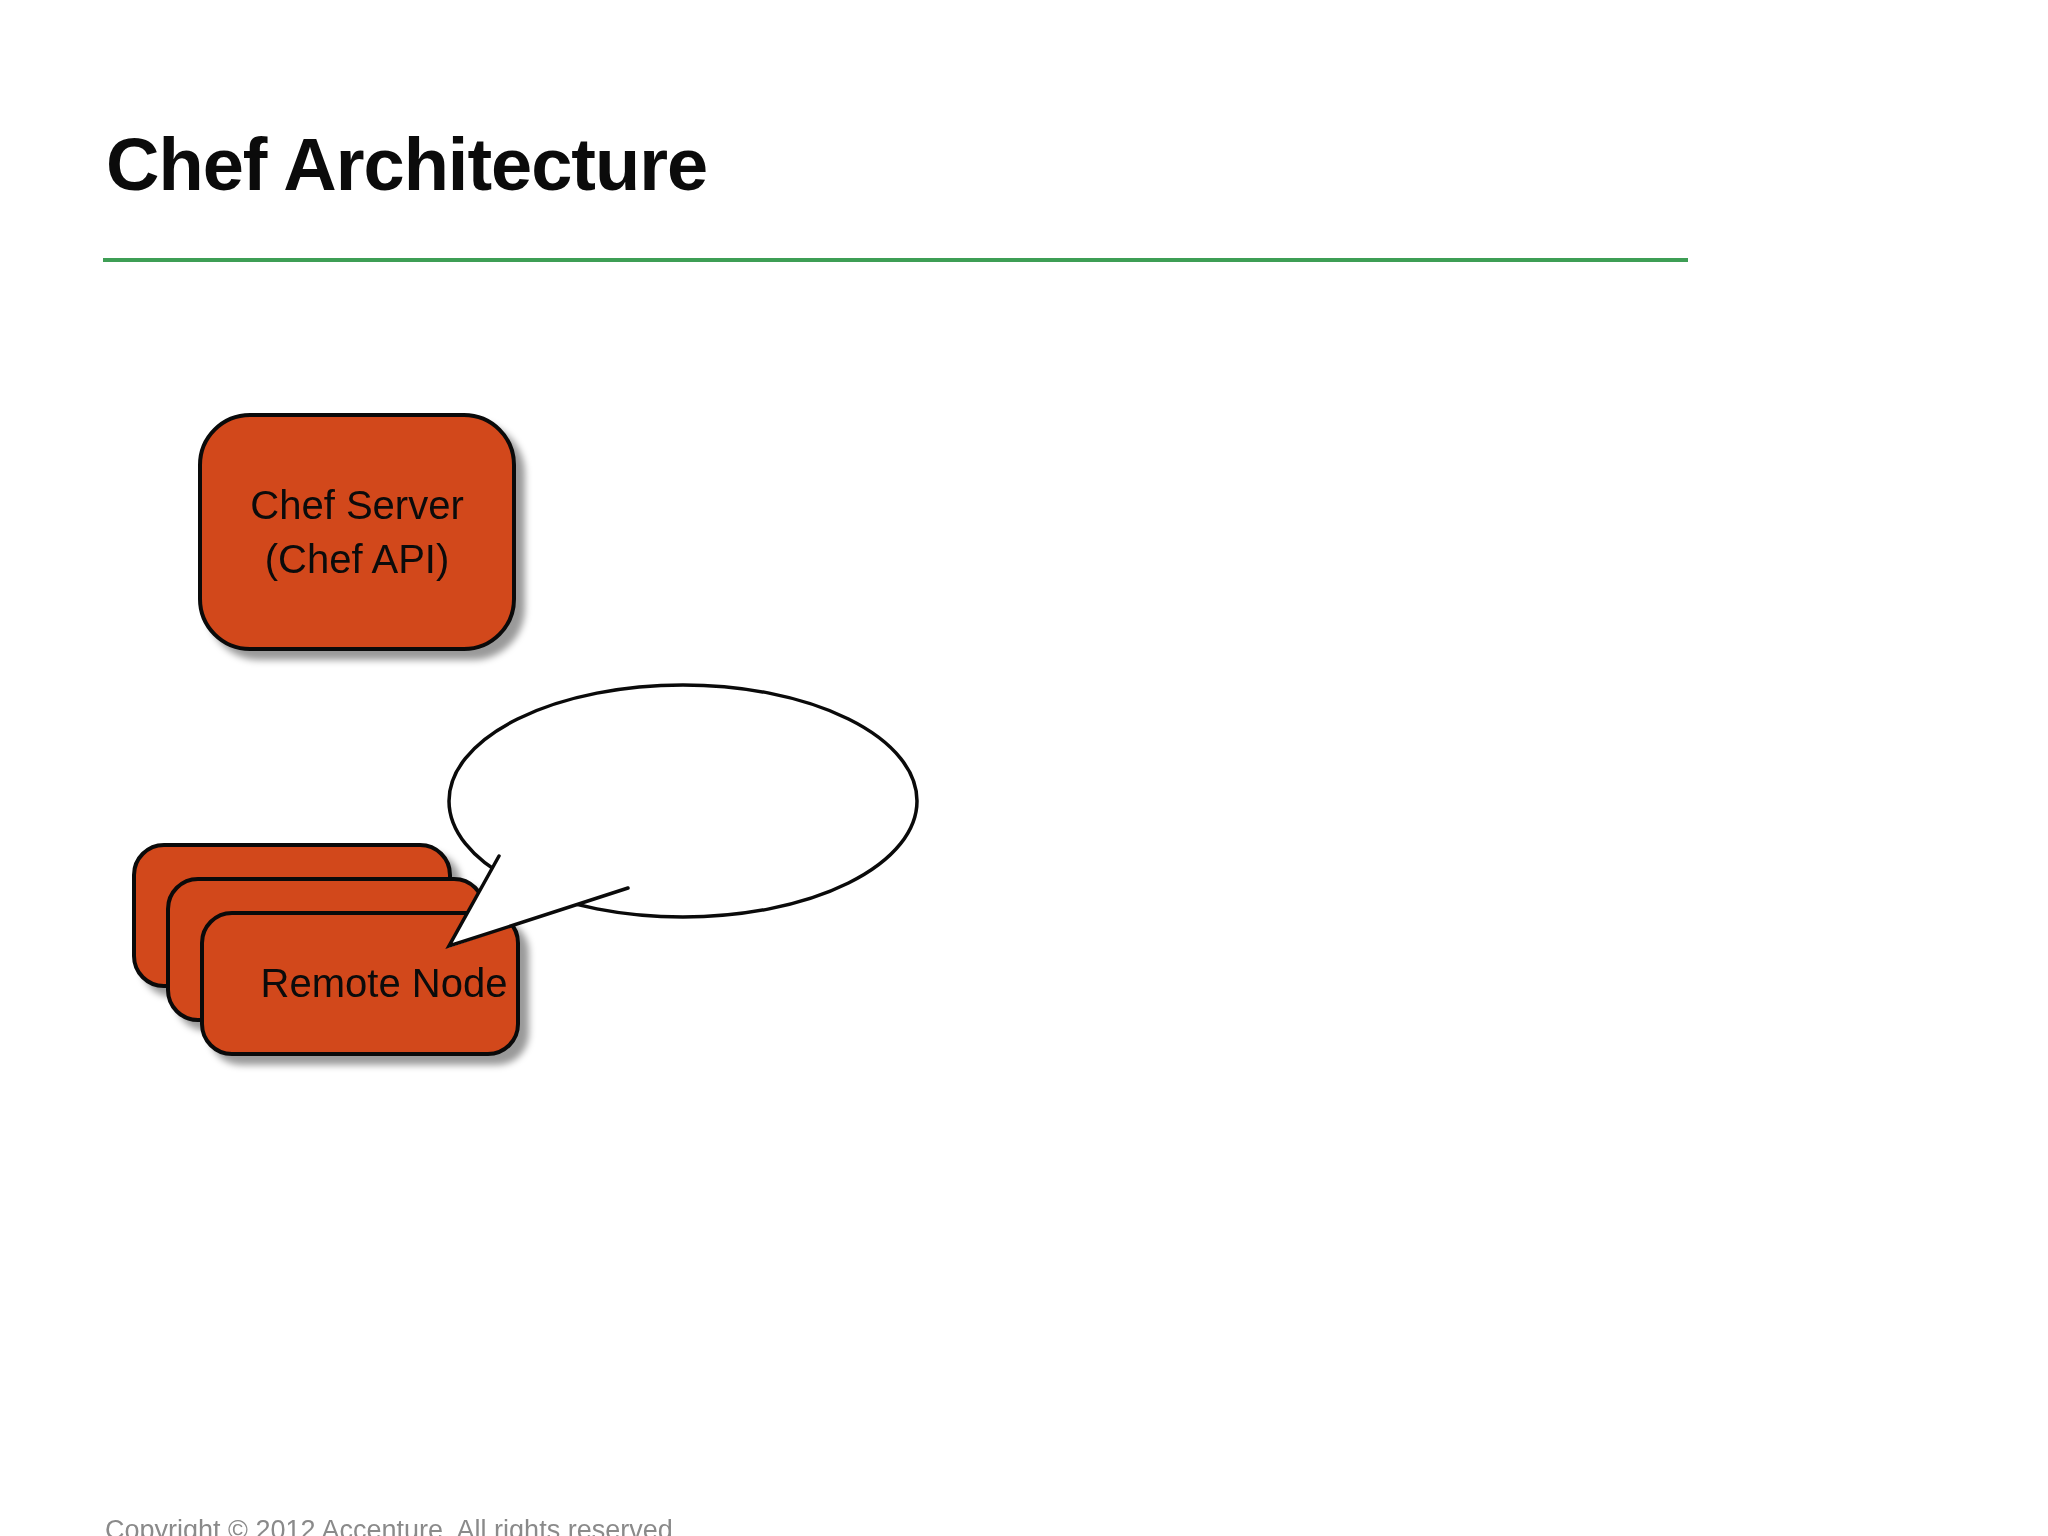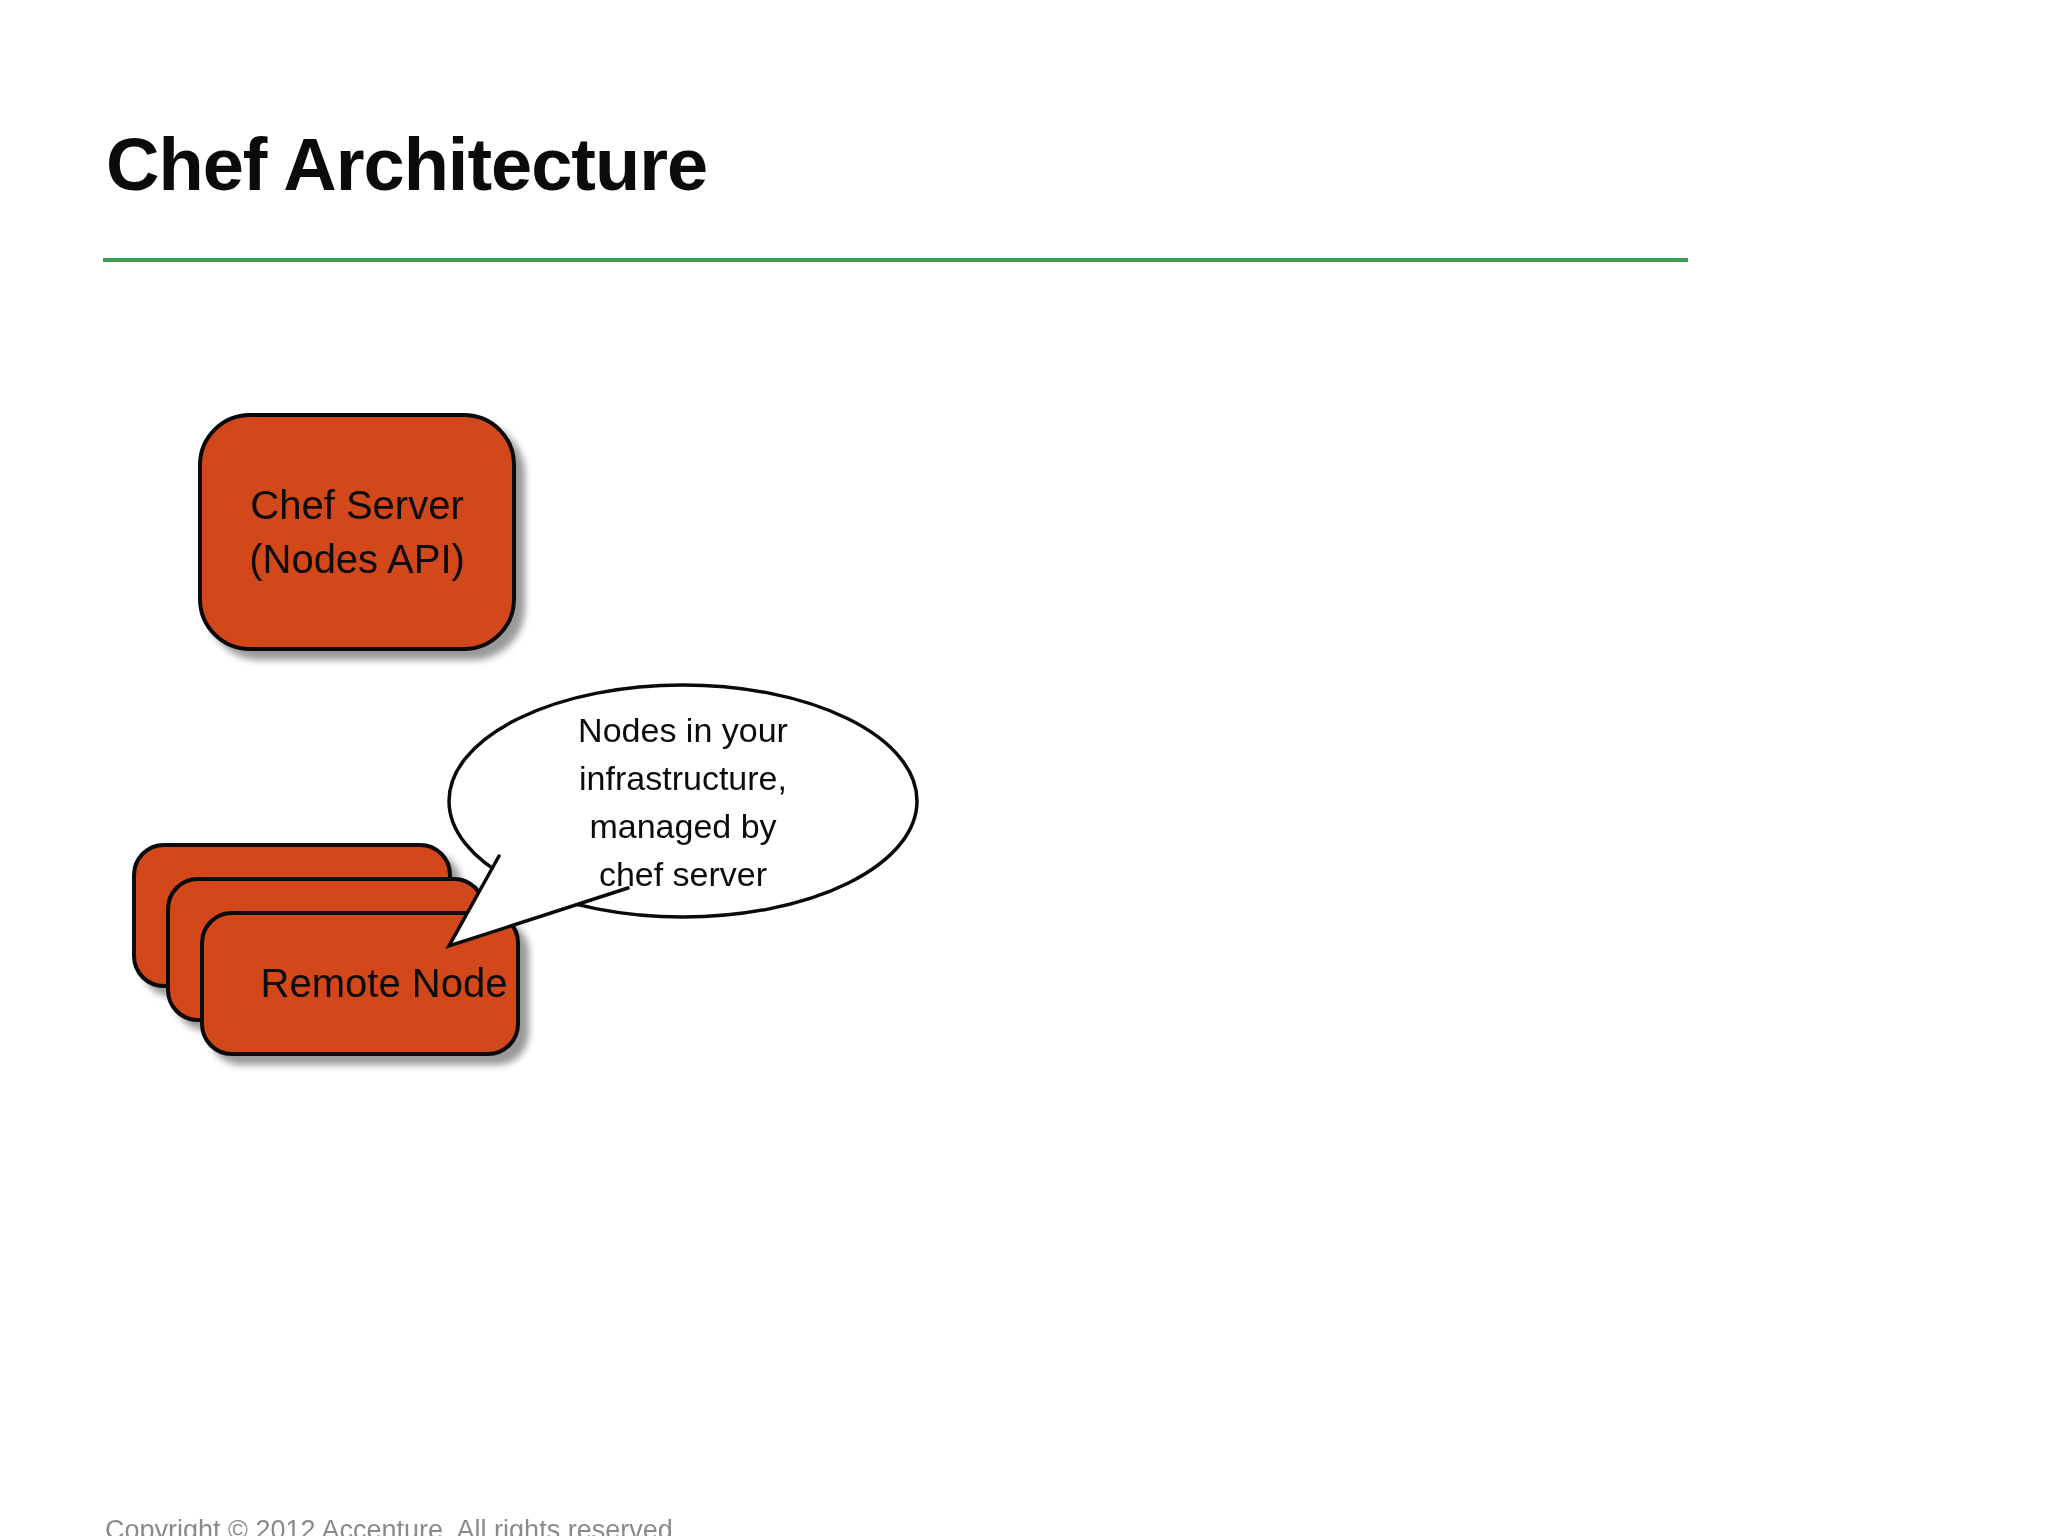--- a/index.html
+++ b/index.html
@@ -123,41 +123,35 @@
 <body>
 
 <div class="slide">
 
   <h1 class="slide-title">Chef Architecture</h1>
 
   <div class="title-rule"></div>
 
   <div class="node-box chef-server-box">
     <span>Chef Server</span>
-    <span>(Nodes API)</span>
+    <span>(Chef API)</span>
   </div>
 
   <div class="node-box stack-box stack-back"></div>
 
   <div class="node-box stack-box stack-mid"></div>
 
   <div class="node-box stack-box stack-front">
     <span>Remote Node</span>
   </div>
 
   <svg class="callout-svg" viewBox="0 0 2048 1536" xmlns="http://www.w3.org/2000/svg">
     <ellipse cx="683" cy="801" rx="234" ry="116" fill="#ffffff" stroke="#0A0A0A" stroke-width="3.5"></ellipse>
     <path d="M 503 851 L 448 948 L 634 885 Z" fill="#ffffff" stroke="none"></path>
     <path d="M 499 856 L 449 946 L 628 888" fill="none" stroke="#0A0A0A" stroke-width="3.5" stroke-linecap="round" stroke-linejoin="miter"></path>
   </svg>
 
-  <div class="callout-text">
-    <span>Nodes in your</span>
-    <span>infrastructure,</span>
-    <span>managed by</span>
-    <span>chef server</span>
-  </div>
 
   <div class="footer-copyright">Copyright © 2012 Accenture  All rights reserved.</div>
 
   <div class="footer-pagenum">33</div>
 
 </div>
 
 </body></html>

